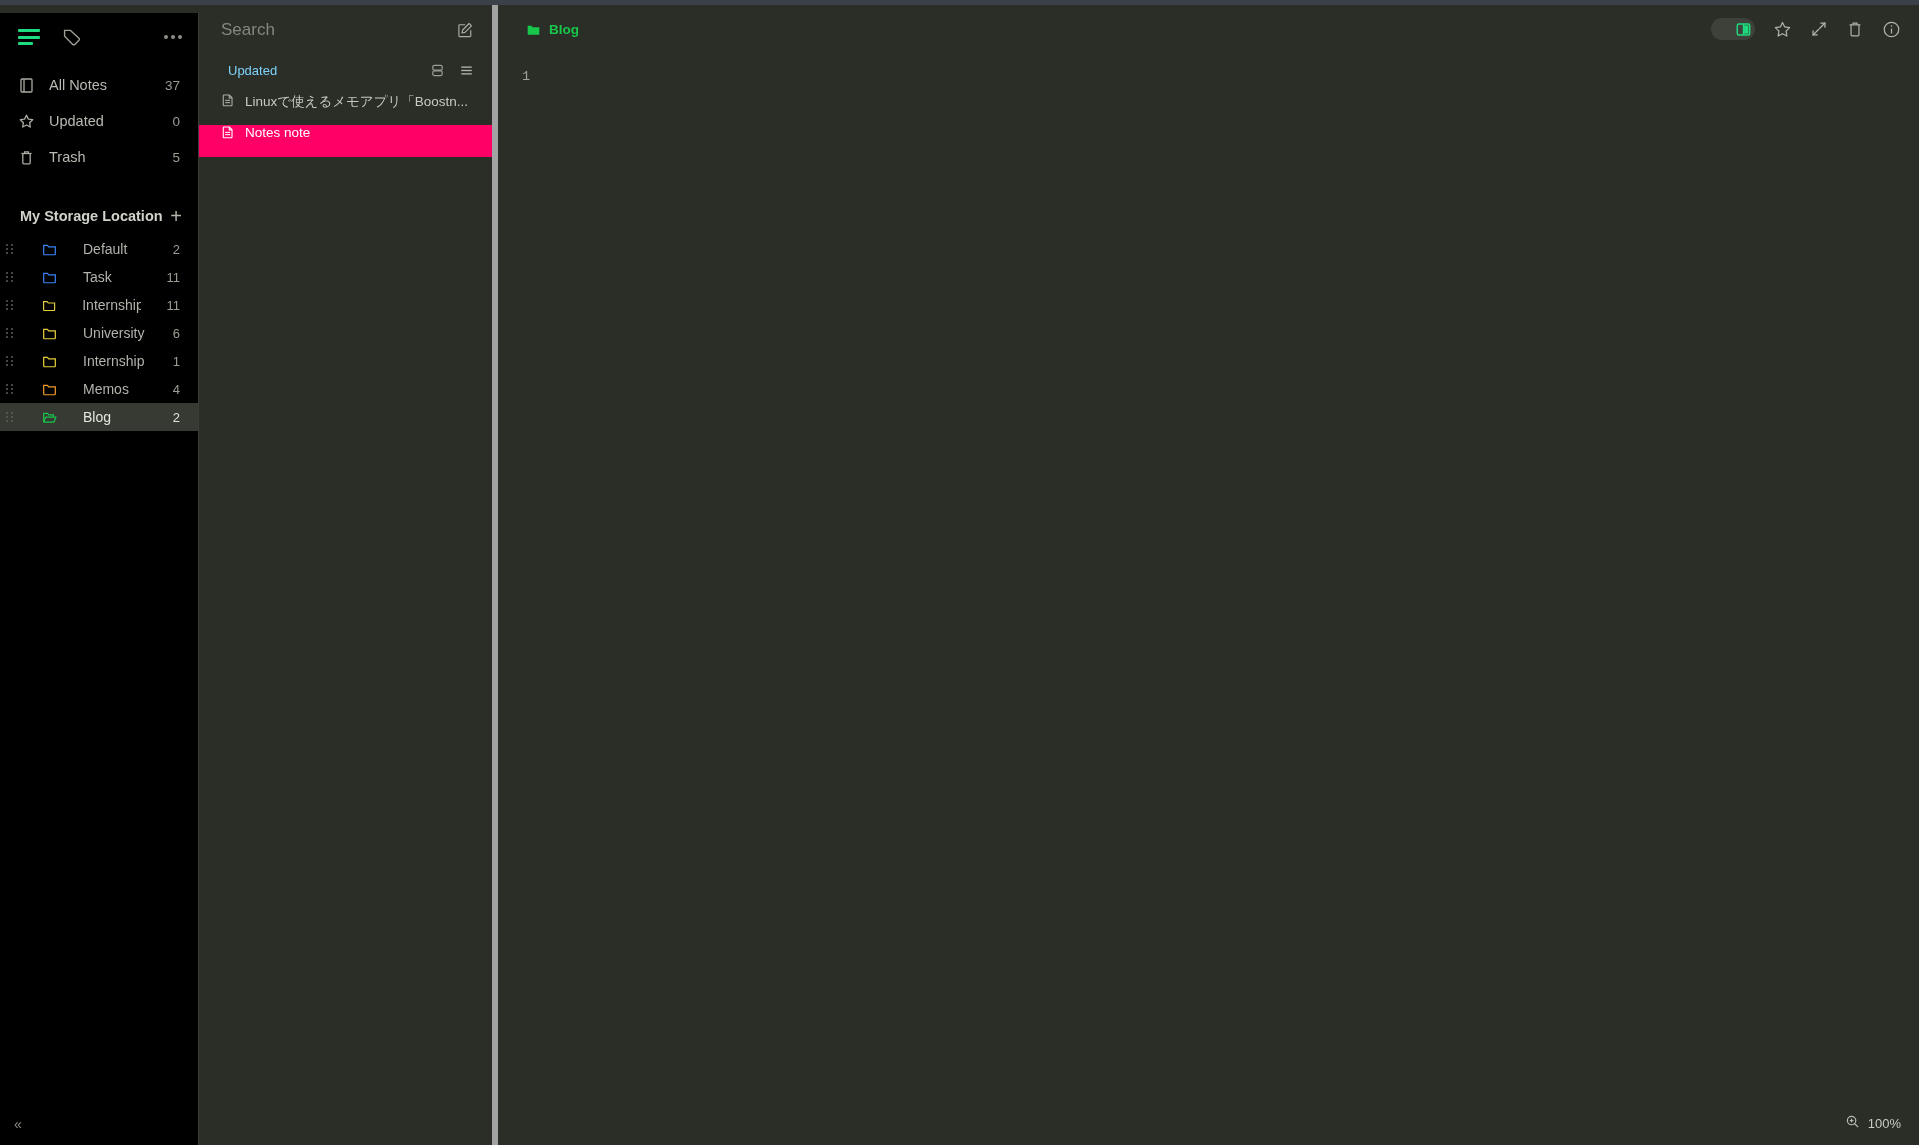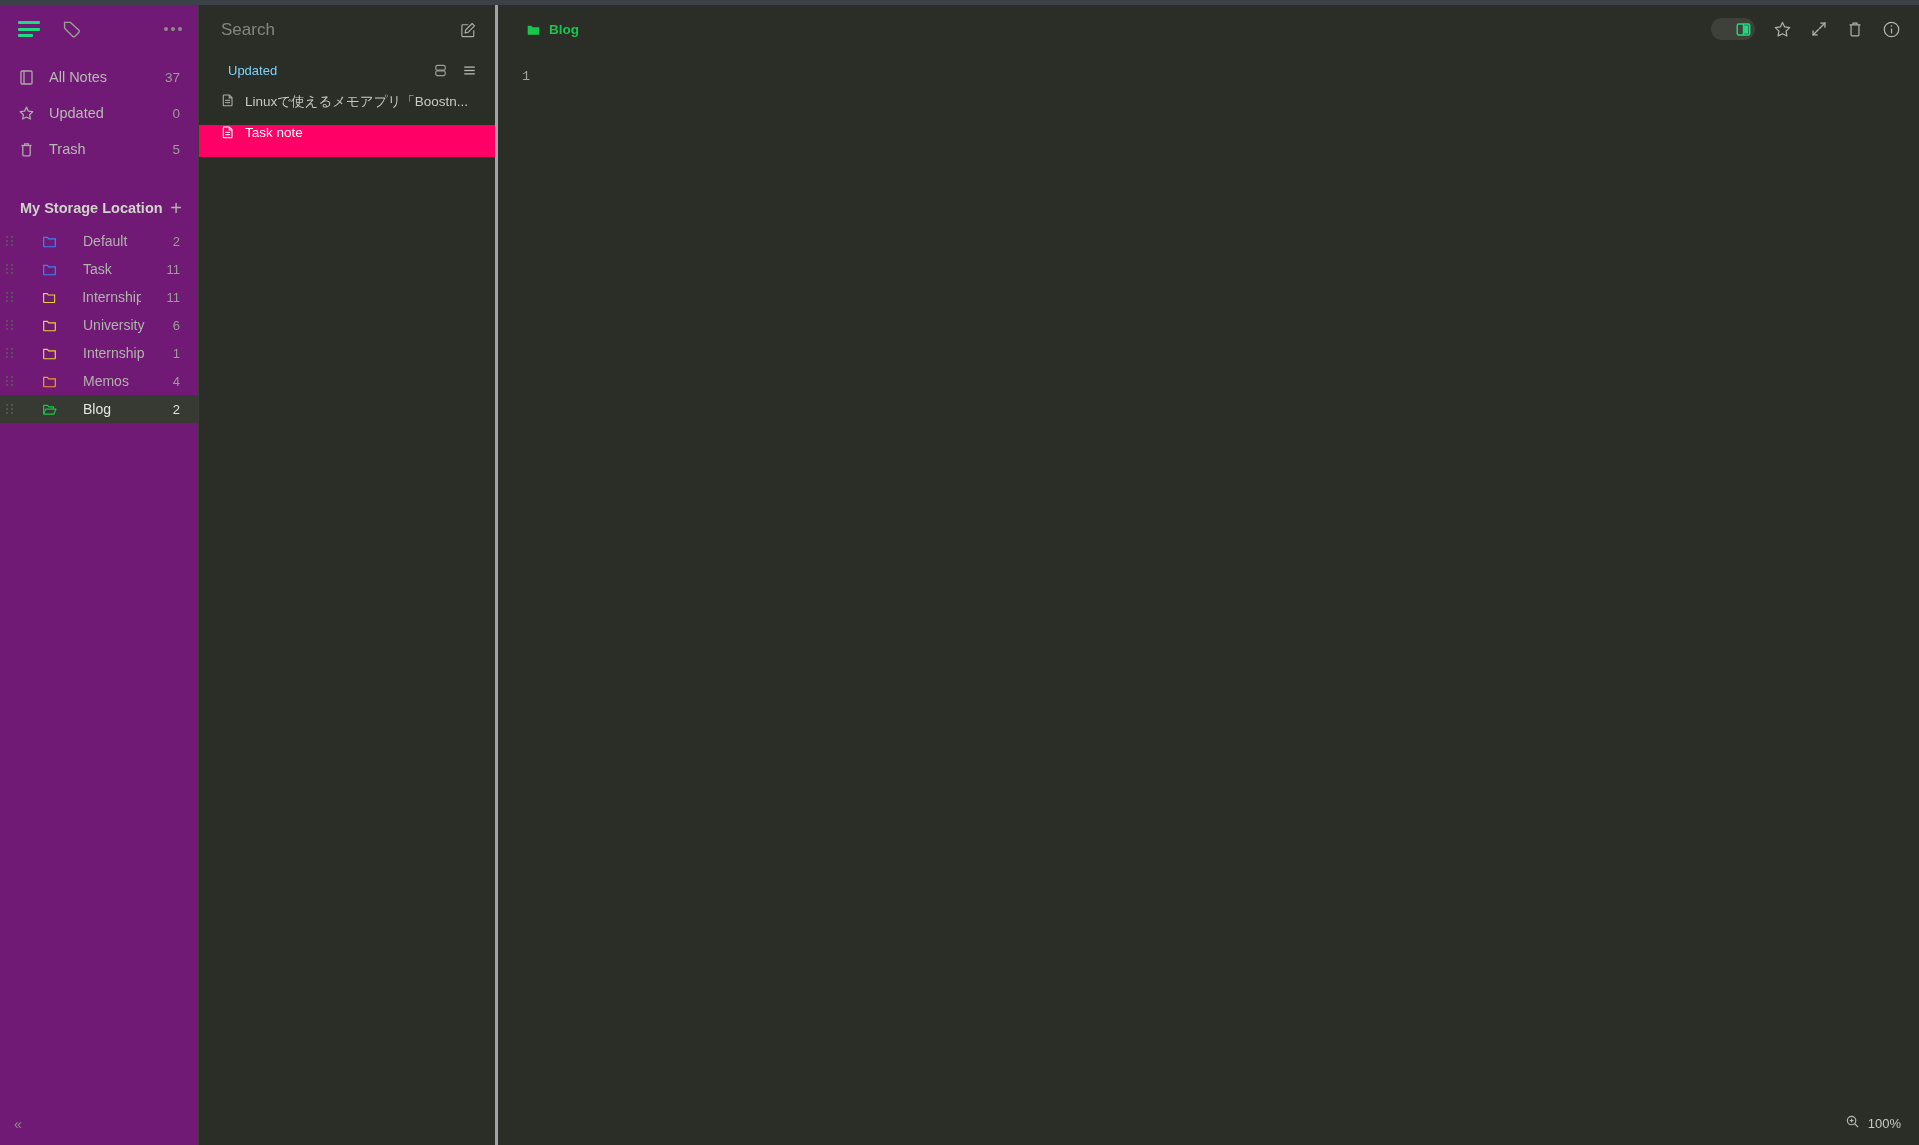--- a/index.html
+++ b/index.html
@@ -17,24 +17,24 @@
     height: 5px; width: 100%;
     background: #3c4149;
     flex: 0 0 5px;
   }
 
   .body-row { flex: 1 1 auto; display: flex; min-height: 0; }
 
   
   .sidebar {
     width: 199px; flex: 0 0 199px;
-    background: #701a75;
+    background: #000000;
     border-right: 1px solid #3a3d35;
     position: relative;
-    display: flex; flex-direction: column;
+    display: flex; flex-direction: column; margin-top: 8px;
   }
   .sidebar-top {
     height: 48px; display: flex; align-items: center;
     padding: 0 16px 0 18px; gap: 22px;
   }
   .icon-btn { display: flex; align-items: center; justify-content: center; cursor: pointer; }
   .hamburger { width: 22px; height: 16px; display: flex; flex-direction: column; justify-content: space-between; }
   .hamburger i { display: block; height: 3px; border-radius: 1px; background: #1ddb7f; }
   .hamburger i:nth-child(1) { width: 22px; }
   .hamburger i:nth-child(2) { width: 22px; }
@@ -78,21 +78,21 @@
 
   .sidebar-bottom {
     margin-top: auto; height: 42px; display: flex; align-items: center; padding-left: 14px;
   }
   .collapse-btn { color: #8b8f86; font-size: 14px; cursor: pointer; letter-spacing: -1px; }
 
   
   .notelist {
     width: 299px; flex: 0 0 299px;
     background: #2b2e27;
-    border-right: 3px solid #a3a3a3;
+    border-right: 6px solid #a3a3a3;
     display: flex; flex-direction: column;
   }
   .search-row { height: 50px; display: flex; align-items: center; padding: 0 18px 0 22px; }
   .search-input {
     flex: 1 1 auto; background: transparent; border: none; outline: none;
     color: #d3d7cd; font-size: 17px; font-family: "Liberation Sans", sans-serif;
   }
   .search-input::placeholder { color: #83877e; }
   .compose-btn { cursor: pointer; display: flex; }
 
@@ -375,21 +375,21 @@
           </svg>
           <span class="n-title">Linuxで使えるメモアプリ「Boostn...</span>
         </div>
         <div class="note-item active">
           <svg width="14" height="14" viewBox="0 0 16 16" fill="none" stroke="#ffffff" stroke-width="1.25" stroke-linejoin="round">
             <path d="M3.4 2.2 h6 l3.2 3.2 v8.4 a.8 .8 0 0 1 -.8 .8 H3.4 a.8 .8 0 0 1 -.8 -.8 V3 a.8 .8 0 0 1 .8 -.8 Z"></path>
             <path d="M9.4 2.2 v3.4 h3.2"></path>
             <line x1="4.8" y1="8.4" x2="10.4" y2="8.4"></line>
             <line x1="4.8" y1="11" x2="10.4" y2="11"></line>
           </svg>
-          <span class="n-title">Task note</span>
+          <span class="n-title">Notes note</span>
         </div>
       </div>
     </div>
 
     <div class="editor">
 
       <div class="editor-top">
         <div class="breadcrumb">
           <svg width="15" height="15" viewBox="0 0 16 16" fill="#17c64a">
             <path d="M1.8 13 V4 h4.1 l1.2 1.5 h7.1 V13 a.6 .6 0 0 1 -.6 .6 H2.4 A.6 .6 0 0 1 1.8 13 Z"></path>

